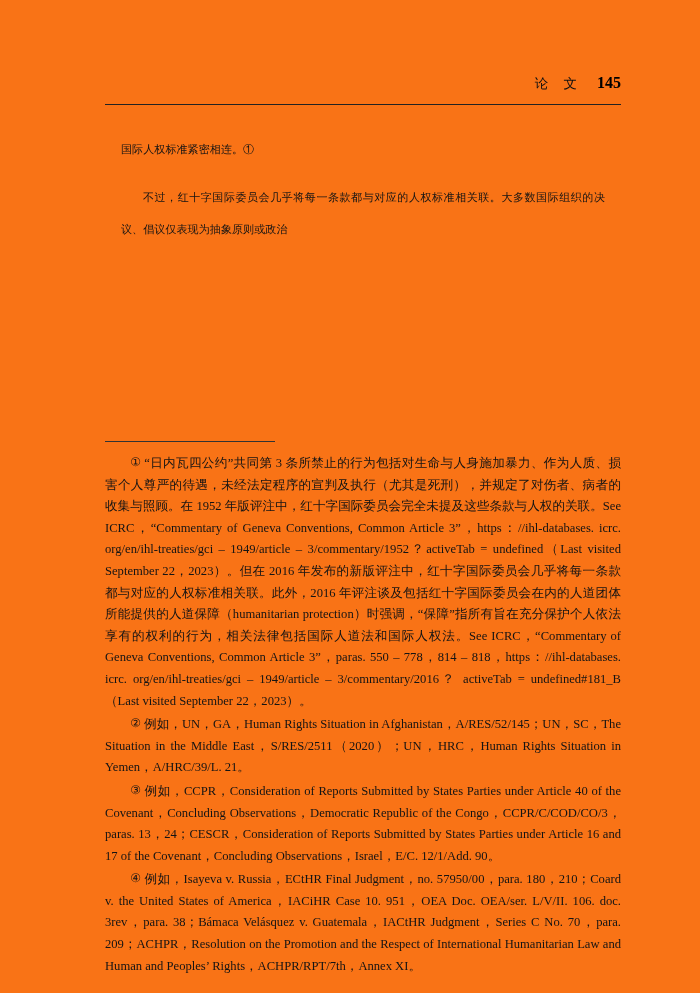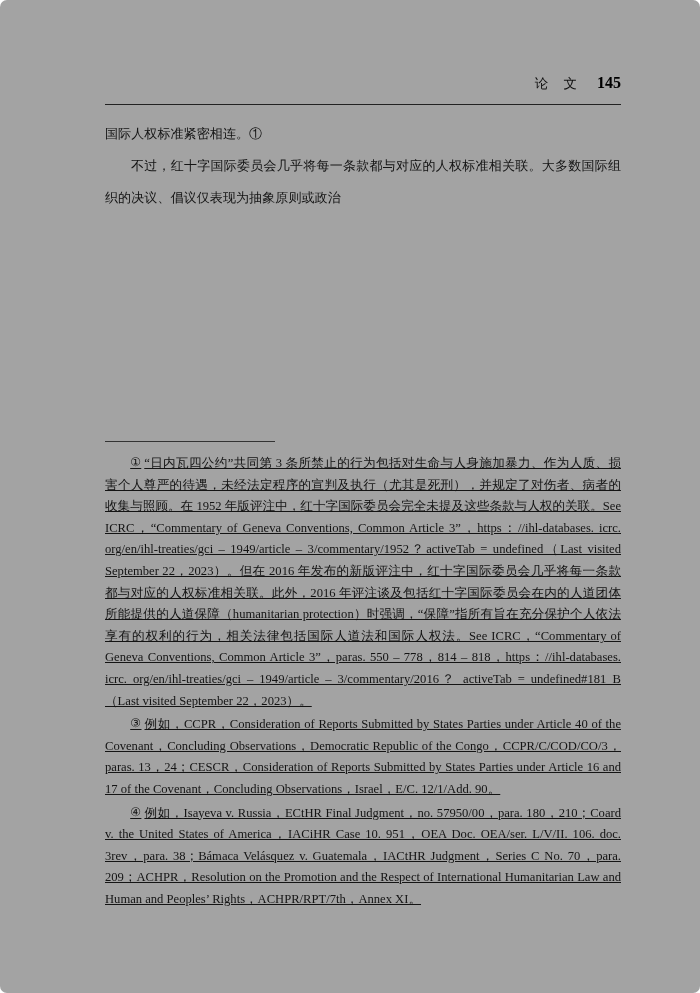--- a/index.html
+++ b/index.html
@@ -4,25 +4,24 @@
 <style>
   html, body {
     margin: 0;
     padding: 0;
     background: #ffffff;
   }
   .page {
     position: relative;
     width: 700px;
     height: 993px;
-    background: #a3a3a3;
+    background: #f97316;
     overflow: hidden;
     font-family: "Liberation Serif", "DejaVu Serif", serif;
     color: #1a1a1a;
-    border-radius: 7px;
   }
   .header {
     position: absolute;
     top: 74px;
     right: 79px;
     display: flex;
     align-items: baseline;
     gap: 14px;
   }
   .header .label {
@@ -42,27 +41,28 @@
     top: 104px;
     border-top: 1px solid #222;
   }
   .body-area {
     position: absolute;
     left: 105px;
     right: 79px;
     top: 118px;
   }
   p.body {
-    margin: 0;
-    font-size: 13px;
+    margin: 16px;
+    font-size: 11px;
     line-height: 32px;
     text-align: justify;
     text-justify: inter-ideograph;
     letter-spacing: 0.1px;
     color: #141414;
+    font-family: Liberation Mono, monospace;
   }
   p.body.indent {
     text-indent: 2em;
   }
   .fn-rule {
     position: absolute;
     left: 105px;
     width: 170px;
     top: 441px;
     border-top: 1px solid #333;
@@ -70,21 +70,20 @@
   .footnotes {
     position: absolute;
     left: 105px;
     right: 79px;
     top: 452px;
     font-size: 12.6px;
     line-height: 21.6px;
     text-align: justify;
     text-justify: inter-ideograph;
     color: #141414;
-    text-decoration: underline;
   }
   .footnotes p {
     margin: 0 0 0 0;
     text-indent: 2em;
   }
   .footnotes p + p {
     margin-top: 1px;
   }
   .fn-mark {
     font-size: 12px;
@@ -106,17 +105,18 @@
 
   <div class="body-area">
     <p class="body">国际人权标准紧密相连。①</p>
     <p class="body indent">不过，红十字国际委员会几乎将每一条款都与对应的人权标准相关联。大多数国际组织的决议、倡议仅表现为抽象原则或政治</p>
   </div>
 
   <div class="fn-rule"></div>
 
   <div class="footnotes">
     <p><span class="fn-mark">①</span><span>“日内瓦四公约”共同第 3 条所禁止的行为包括对生命与人身施加暴力、作为人质、损害个人尊严的待遇，未经法定程序的宣判及执行（尤其是死刑），并规定了对伤者、病者的收集与照顾。在 1952 年版评注中，红十字国际委员会完全未提及这些条款与人权的关联。See ICRC，“Commentary of Geneva Conventions, Common Article 3”，https：//ihl-databases. icrc. org/en/ihl-treaties/gci – 1949/article – 3/commentary/1952？activeTab = undefined（Last visited September 22，2023）。但在 2016 年发布的新版评注中，红十字国际委员会几乎将每一条款都与对应的人权标准相关联。此外，2016 年评注谈及包括红十字国际委员会在内的人道团体所能提供的人道保障（humanitarian protection）时强调，“保障”指所有旨在充分保护个人依法享有的权利的行为，相关法律包括国际人道法和国际人权法。See ICRC，“Commentary of Geneva Conventions, Common Article 3”，paras. 550 – 778，814 – 818，https：//ihl-databases. icrc. org/en/ihl-treaties/gci – 1949/article – 3/commentary/2016？ activeTab = undefined#181_B（Last visited September 22，2023）。</span></p>
+    <p><span class="fn-mark">②</span><span>例如，UN，GA，Human Rights Situation in Afghanistan，A/RES/52/145；UN，SC，The Situation in the Middle East，S/RES/2511（2020）；UN，HRC，Human Rights Situation in Yemen，A/HRC/39/L. 21。</span></p>
     <p><span class="fn-mark">③</span><span>例如，CCPR，Consideration of Reports Submitted by States Parties under Article 40 of the Covenant，Concluding Observations，Democratic Republic of the Congo，CCPR/C/COD/CO/3，paras. 13，24；CESCR，Consideration of Reports Submitted by States Parties under Article 16 and 17 of the Covenant，Concluding Observations，Israel，E/C. 12/1/Add. 90。</span></p>
     <p><span class="fn-mark">④</span><span>例如，Isayeva v. Russia，ECtHR Final Judgment，no. 57950/00，para. 180，210；Coard v. the United States of America，IACiHR Case 10. 951，OEA Doc. OEA/ser. L/V/II. 106. doc. 3rev，para. 38；Bámaca Velásquez v. Guatemala，IACtHR Judgment，Series C No. 70，para. 209；ACHPR，Resolution on the Promotion and the Respect of International Humanitarian Law and Human and Peoples’ Rights，ACHPR/RPT/7th，Annex XI。</span></p>
   </div>
 
 </div>
 
 </body></html>

